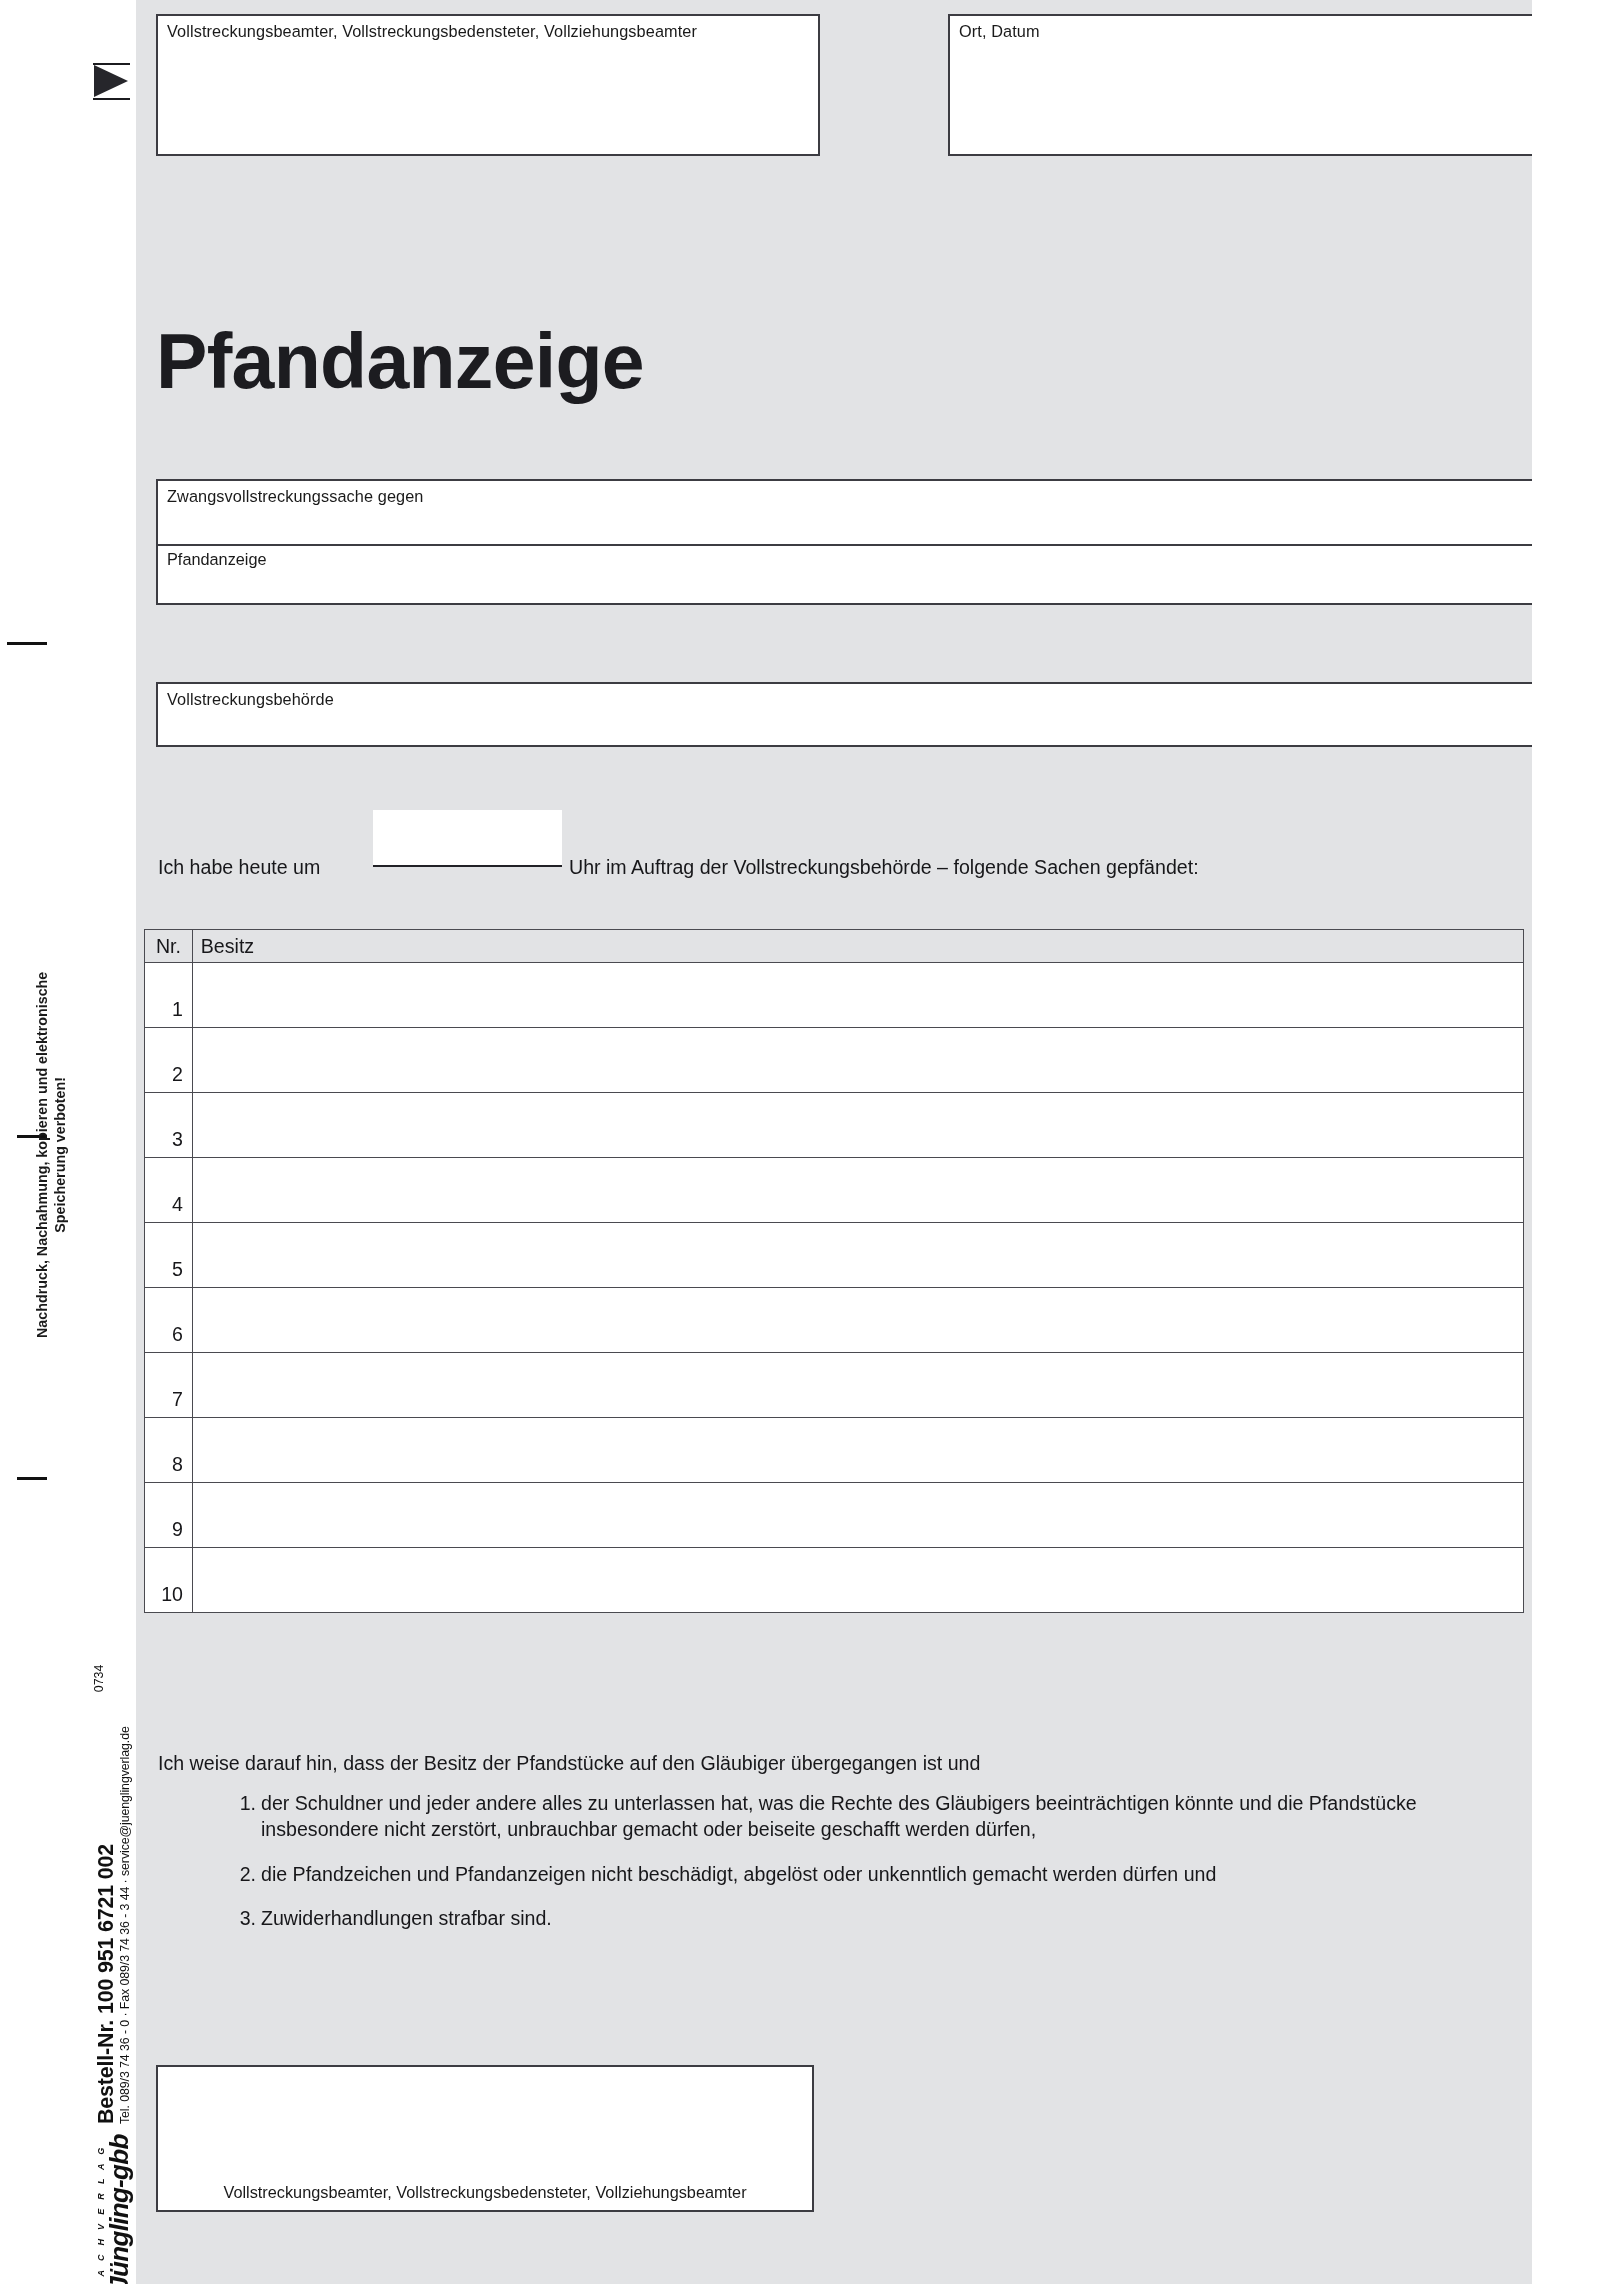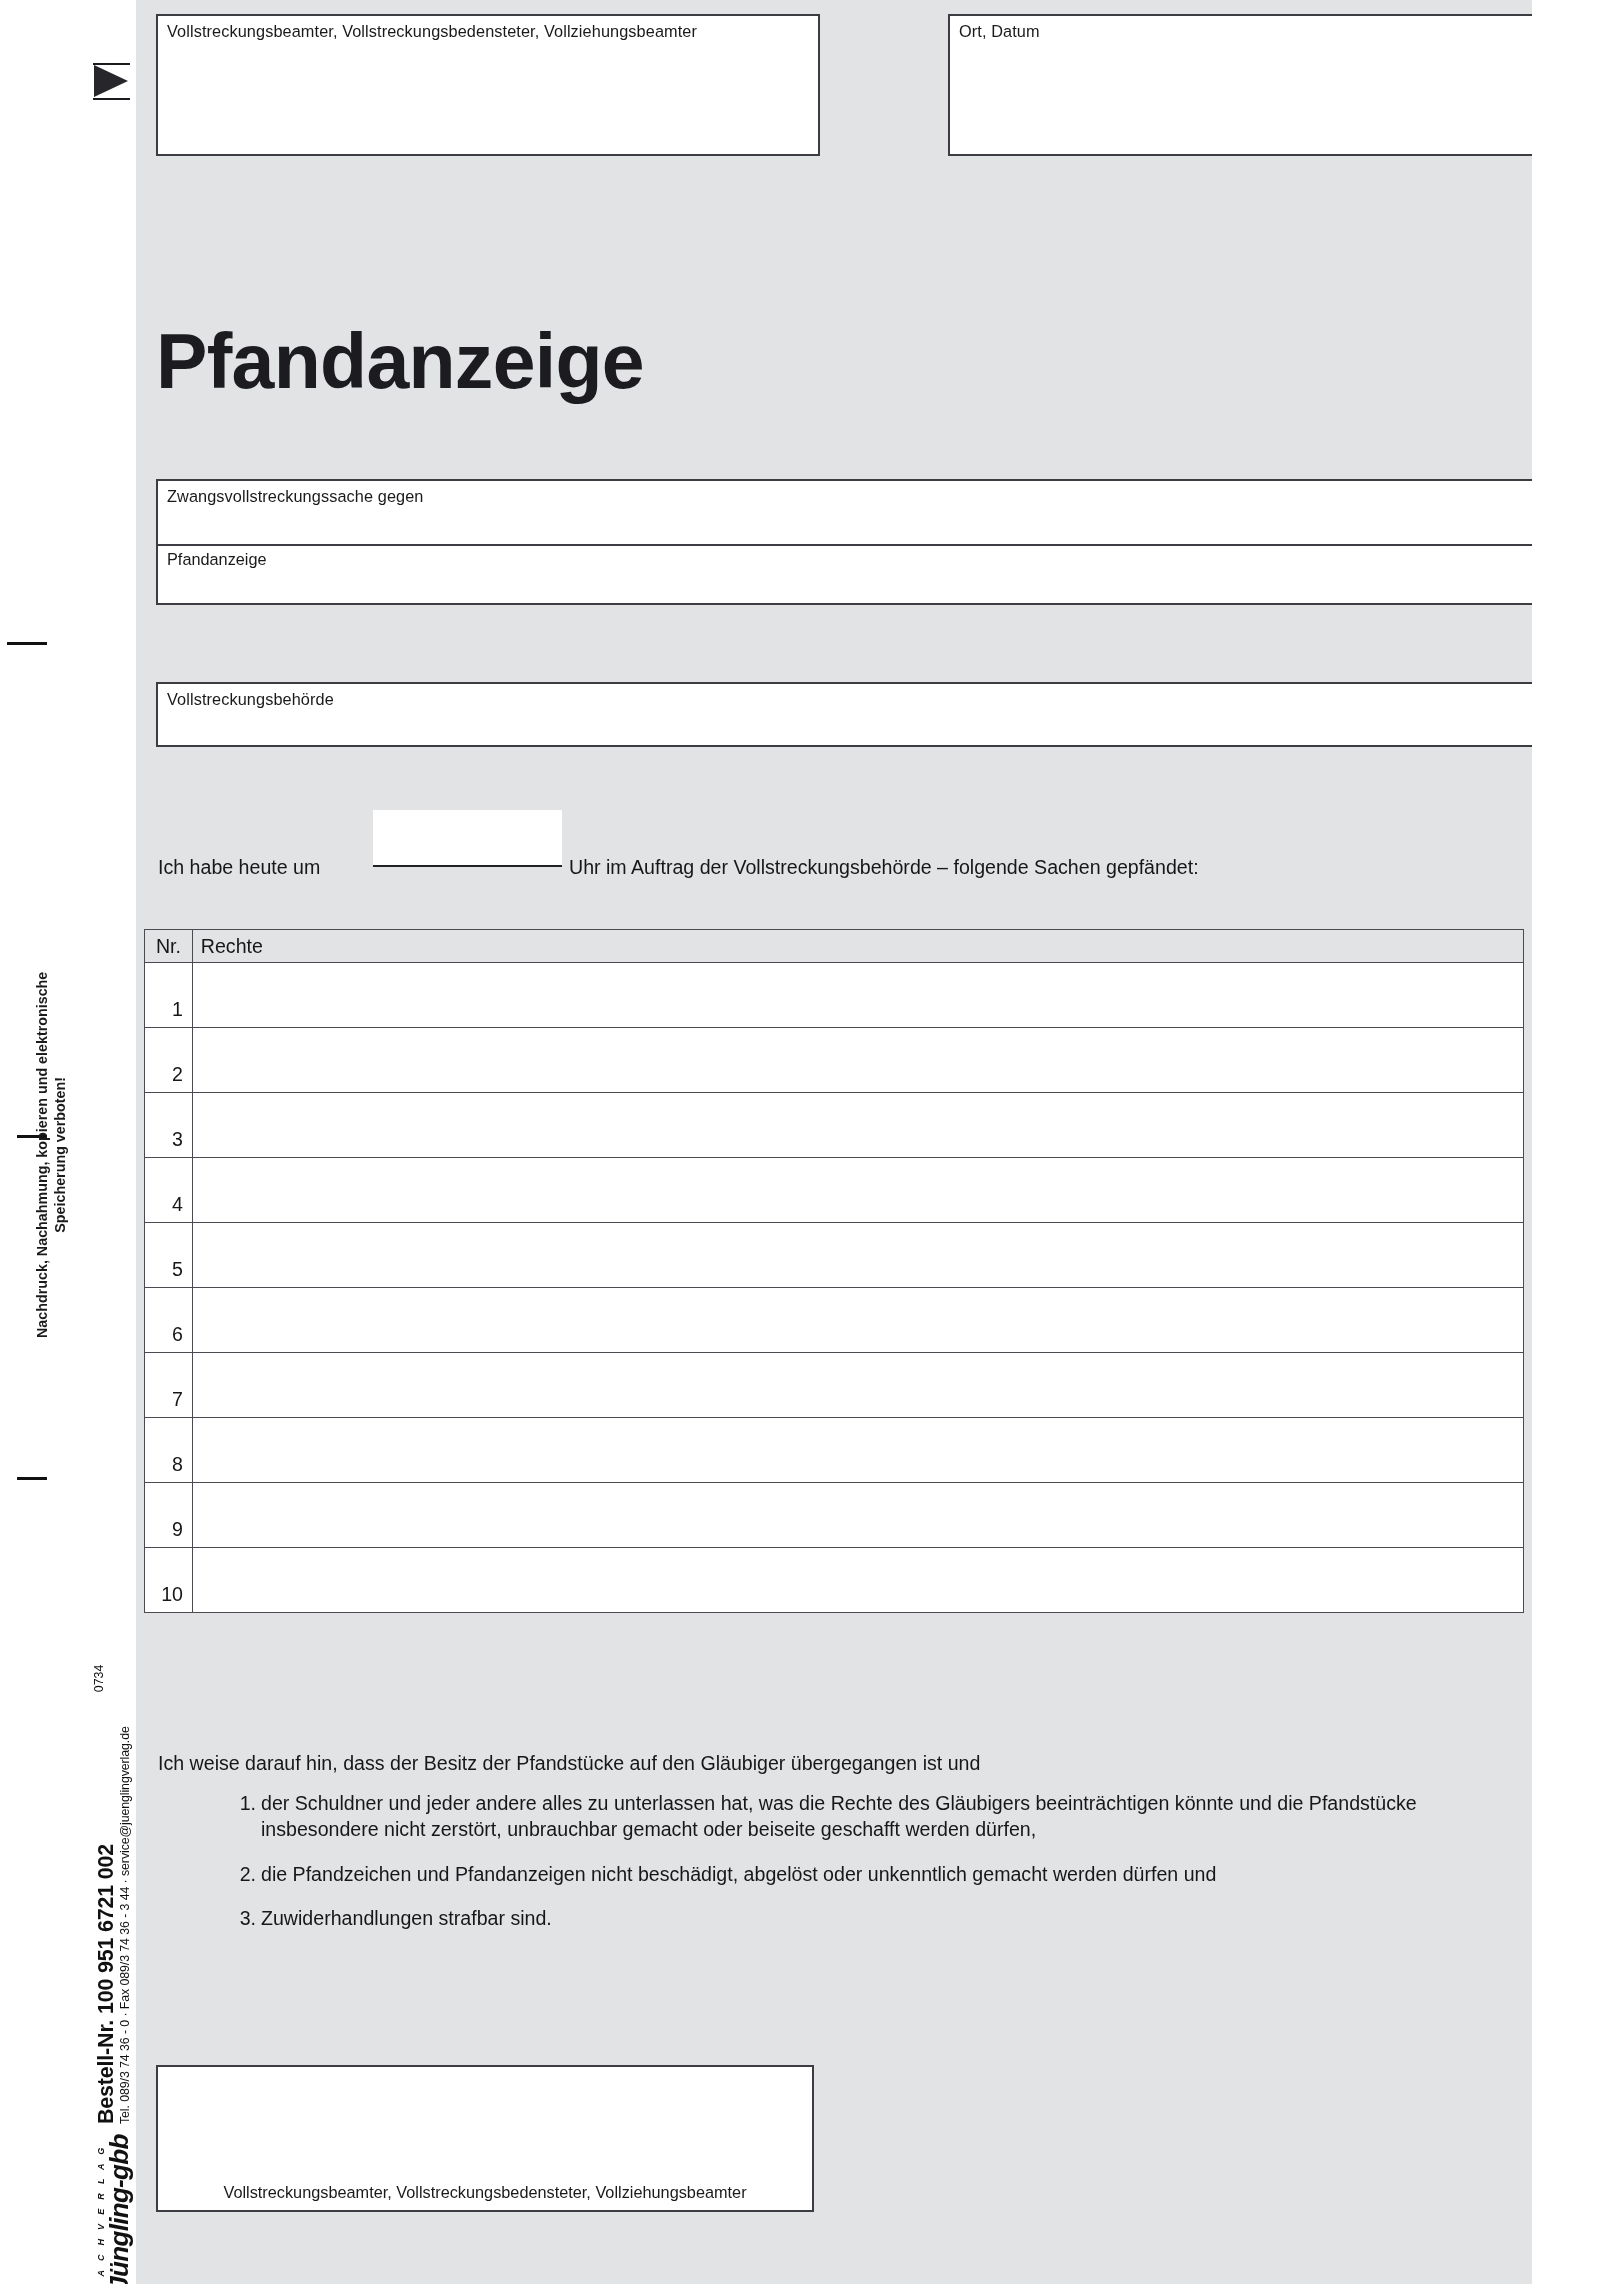--- a/index.html
+++ b/index.html
@@ -350,21 +350,21 @@
 
   <table id="items-table">
     <colgroup>
         <col class="c-nr">
         <col>
       </colgroup>
     <thead>
       <tr>
         <th class="h-nr">Nr.</th>
         <th>
-          <span class="pad">Rechte</span>
+          <span class="pad">Besitz</span>
         </th>
       </tr>
     </thead>
     <tbody>
       <tr>
         <td class="nr">1</td>
         <td></td>
       </tr>
       <tr>
         <td class="nr">2</td>

